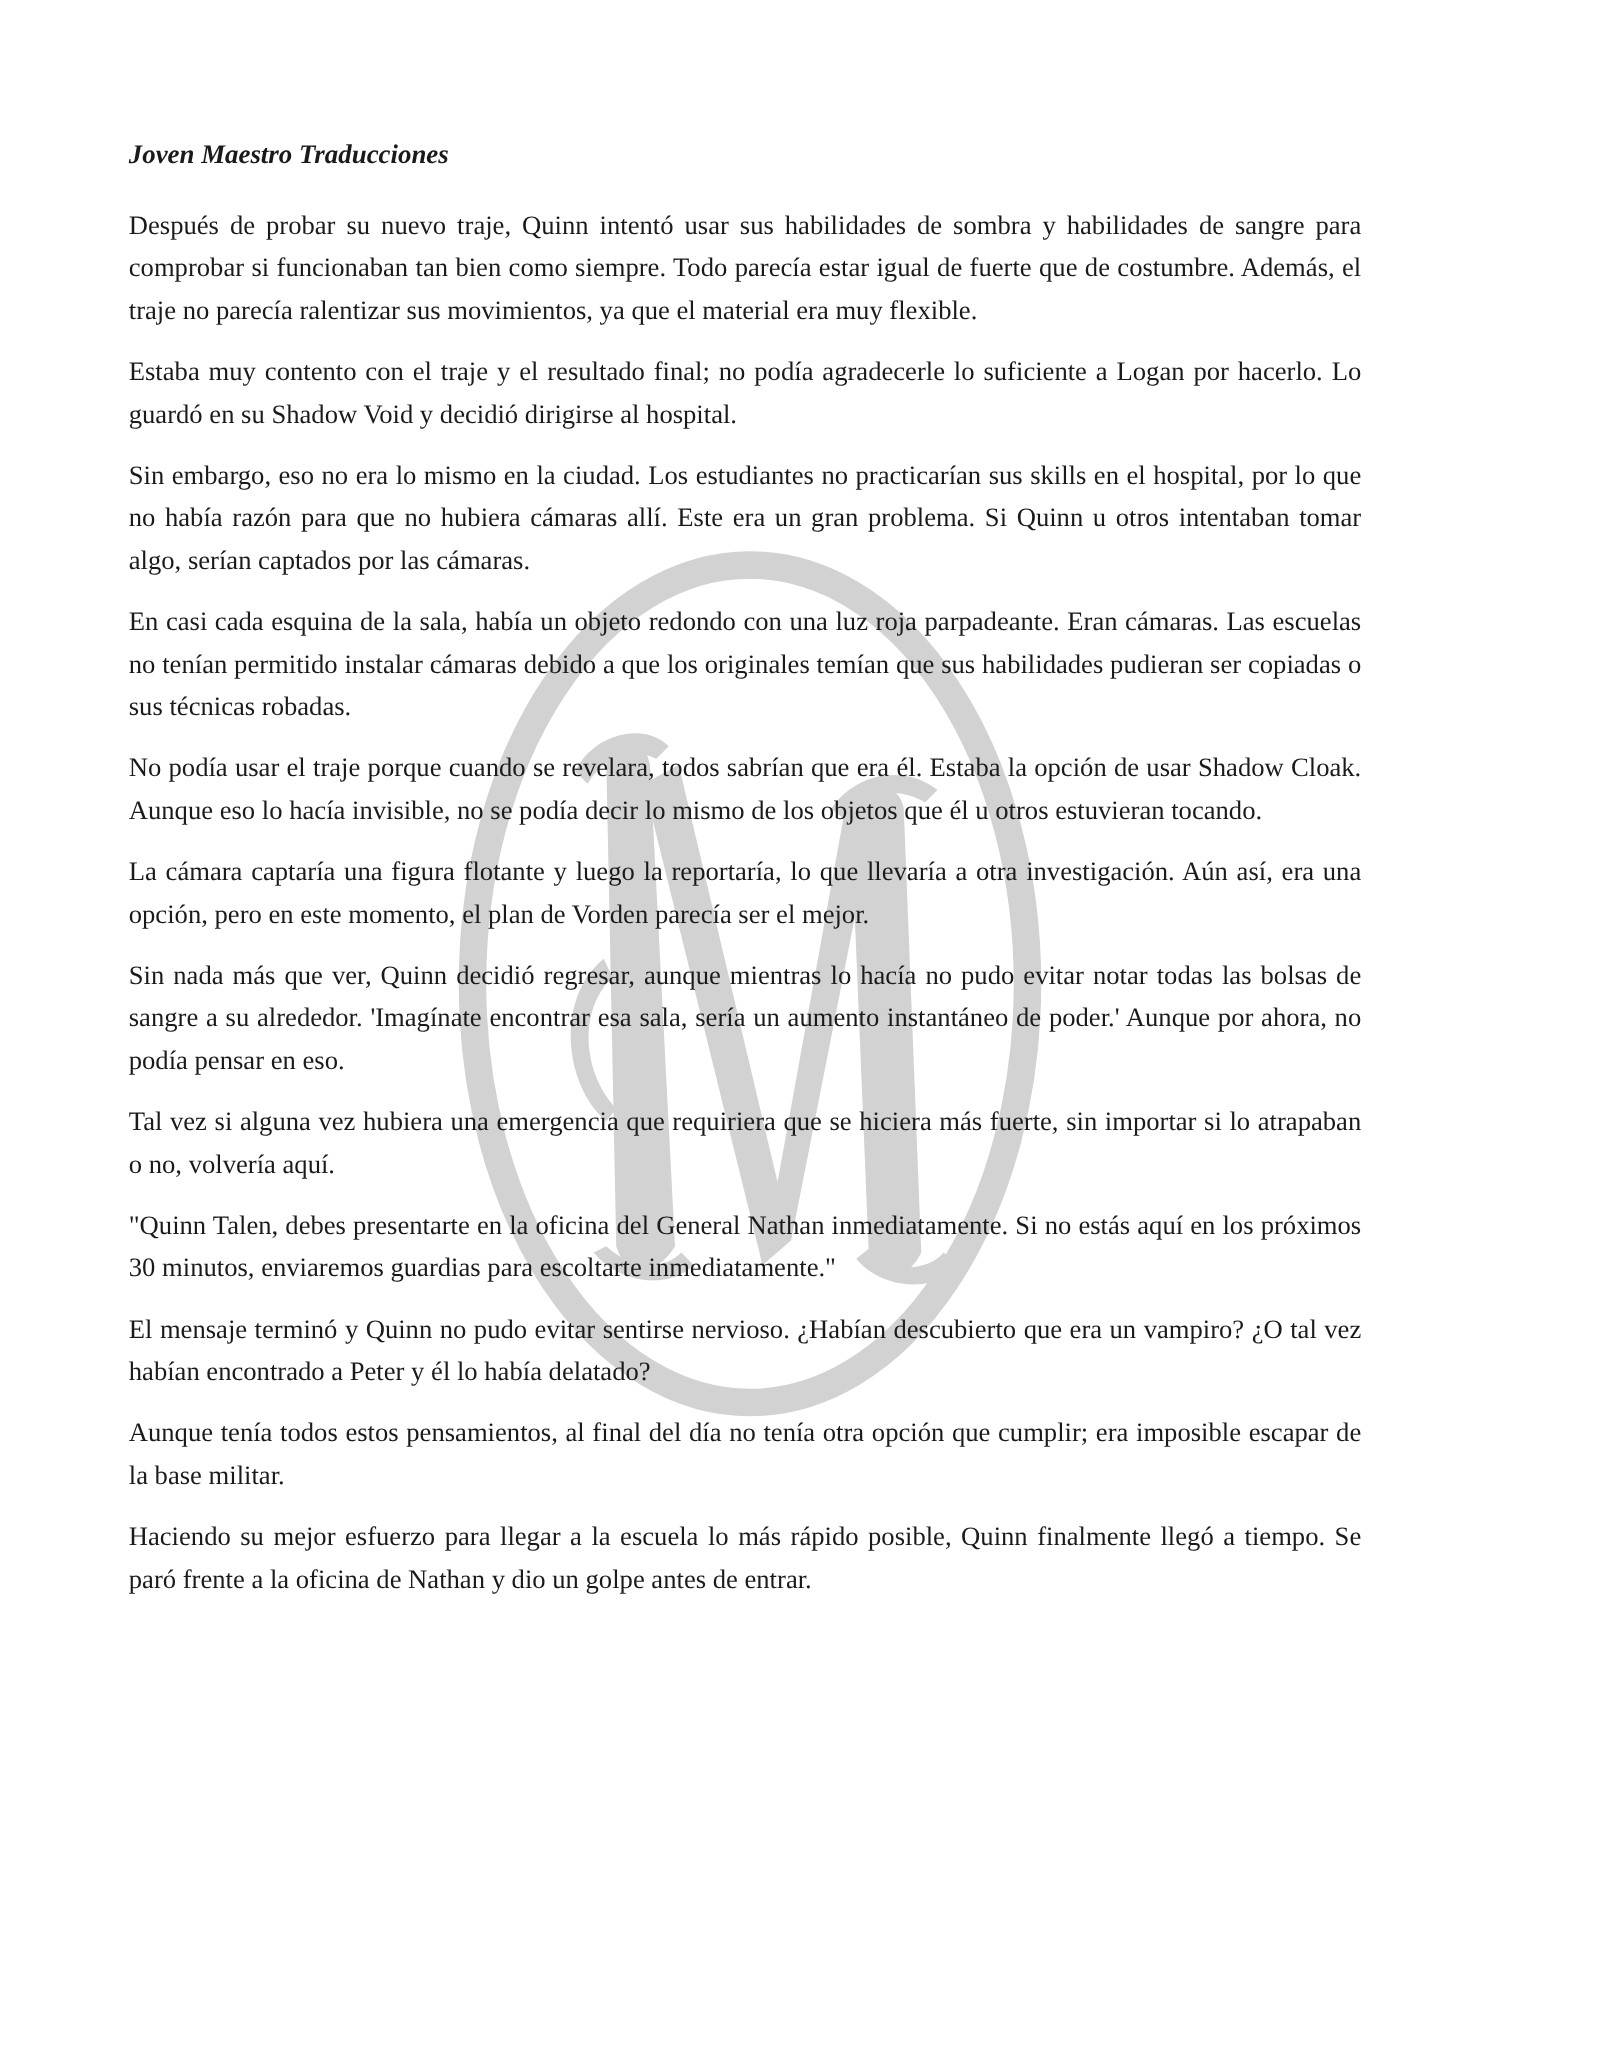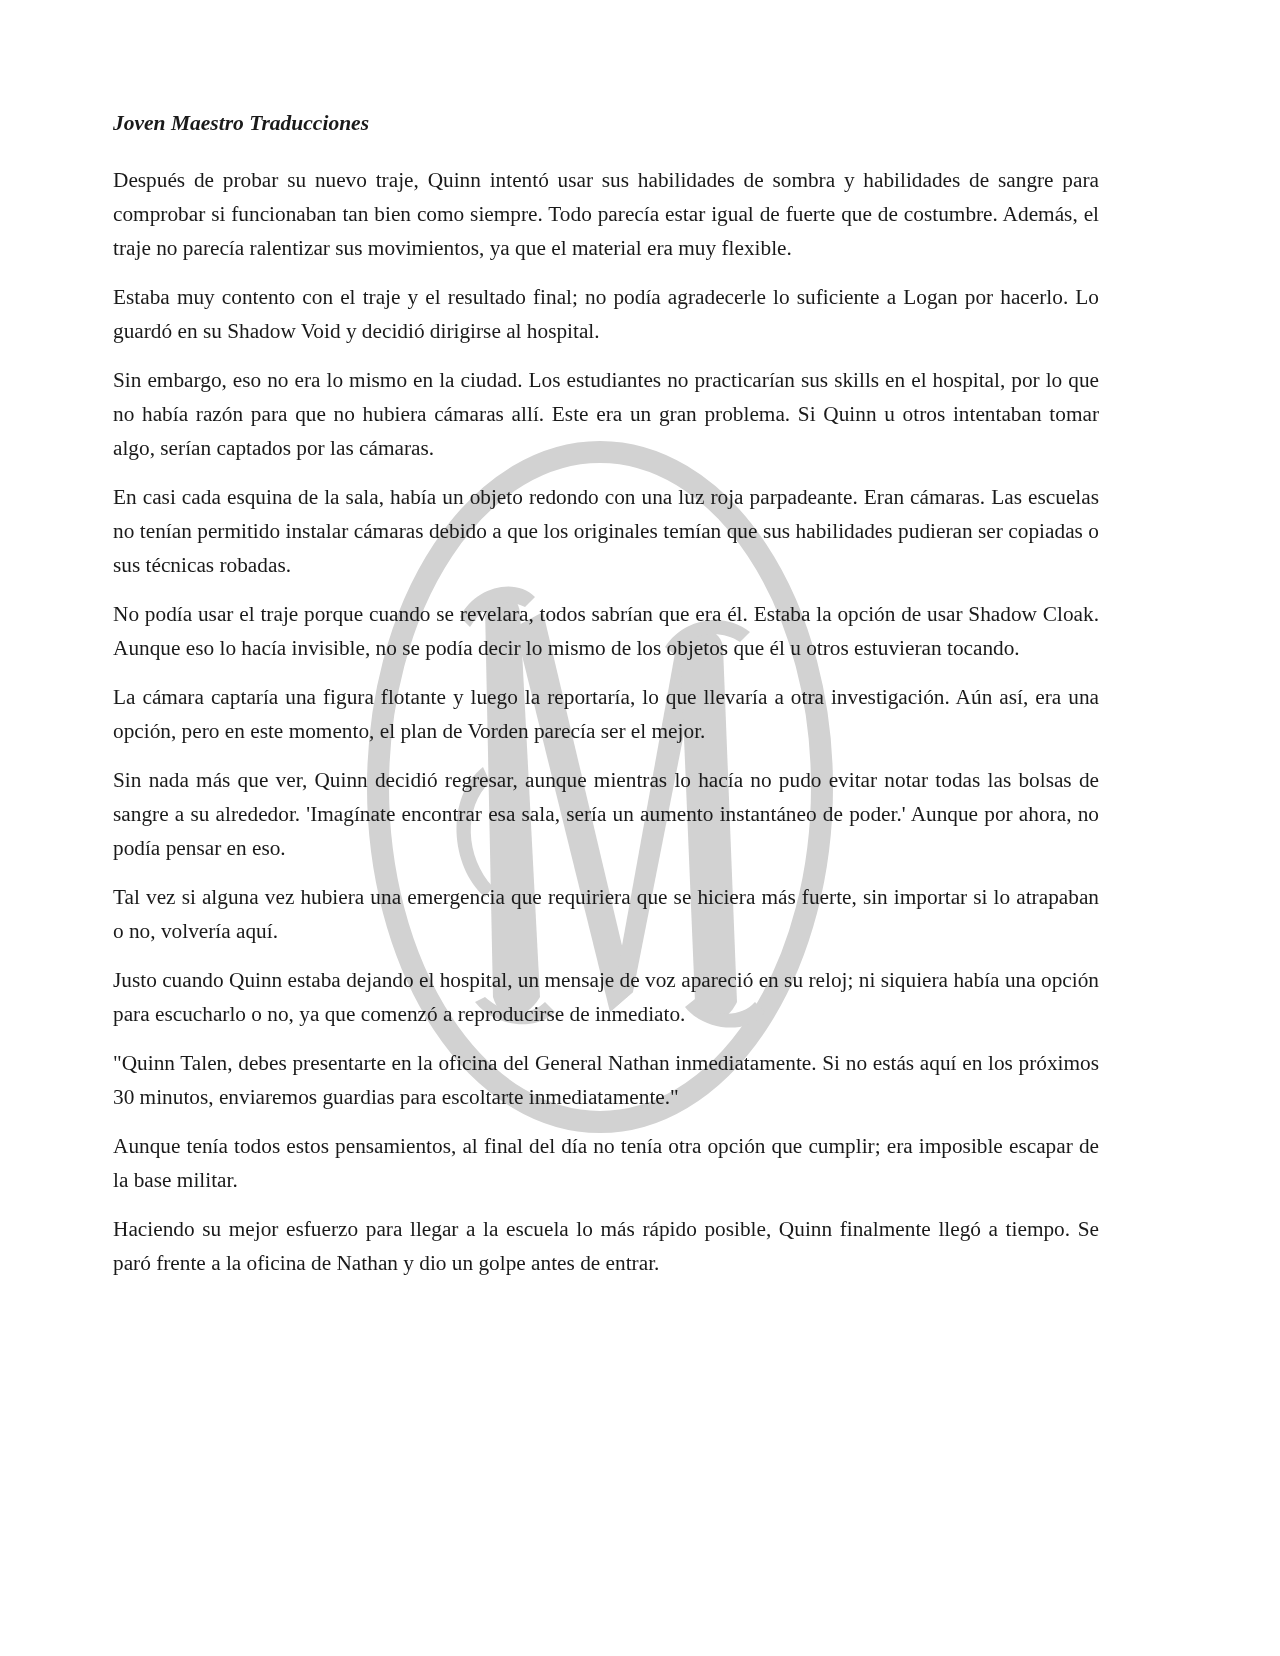--- a/index.html
+++ b/index.html
@@ -10,21 +10,21 @@
     body {
       width: 1280px;
       height: 1656px;
       position: relative;
       overflow: hidden;
       font-family: "Liberation Serif", "DejaVu Serif", serif;
       color: #1a1a1a;
     }
     .page {
       position: absolute;
-      left: 113px;
+      left: 103px;
       top: 108px;
       width: 986px;
       z-index: 2;
     }
     .header {
       font-size: 21.5px;
       font-weight: bold;
       font-style: italic;
       line-height: 31px;
       margin: 0 0 24px 0;
@@ -79,17 +79,17 @@
   <div class="header">Joven Maestro Traducciones</div>
 
   <p class="para">Después de probar su nuevo traje, Quinn intentó usar sus habilidades de sombra y habilidades de sangre para comprobar si funcionaban tan bien como siempre. Todo parecía estar igual de fuerte que de costumbre. Además, el traje no parecía ralentizar sus movimientos, ya que el material era muy flexible.</p>
   <p class="para">Estaba muy contento con el traje y el resultado final; no podía agradecerle lo suficiente a Logan por hacerlo. Lo guardó en su Shadow Void y decidió dirigirse al hospital.</p>
   <p class="para">Sin embargo, eso no era lo mismo en la ciudad. Los estudiantes no practicarían sus skills en el hospital, por lo que no había razón para que no hubiera cámaras allí. Este era un gran problema. Si Quinn u otros intentaban tomar algo, serían captados por las cámaras.</p>
   <p class="para">En casi cada esquina de la sala, había un objeto redondo con una luz roja parpadeante. Eran cámaras. Las escuelas no tenían permitido instalar cámaras debido a que los originales temían que sus habilidades pudieran ser copiadas o sus técnicas robadas.</p>
   <p class="para">No podía usar el traje porque cuando se revelara, todos sabrían que era él. Estaba la opción de usar Shadow Cloak. Aunque eso lo hacía invisible, no se podía decir lo mismo de los objetos que él u otros estuvieran tocando.</p>
   <p class="para">La cámara captaría una figura flotante y luego la reportaría, lo que llevaría a otra investigación. Aún así, era una opción, pero en este momento, el plan de Vorden parecía ser el mejor.</p>
   <p class="para">Sin nada más que ver, Quinn decidió regresar, aunque mientras lo hacía no pudo evitar notar todas las bolsas de sangre a su alrededor. 'Imagínate encontrar esa sala, sería un aumento instantáneo de poder.' Aunque por ahora, no podía pensar en eso.</p>
   <p class="para">Tal vez si alguna vez hubiera una emergencia que requiriera que se hiciera más fuerte, sin importar si lo atrapaban o no, volvería aquí.</p>
-  <p class="para">Justo cuando Quinn estaba dejando el hospital, un mensaje de voz apareció en su reloj; ni siquiera había una opción para escucharlo o no, ya que comenzó a reproducirse de inmediato.</p>
   <p class="para">"Quinn Talen, debes presentarte en la oficina del General Nathan inmediatamente. Si no estás aquí en los próximos 30 minutos, enviaremos guardias para escoltarte inmediatamente."</p>
+  <p class="para">El mensaje terminó y Quinn no pudo evitar sentirse nervioso. ¿Habían descubierto que era un vampiro? ¿O tal vez habían encontrado a Peter y él lo había delatado?</p>
   <p class="para">Aunque tenía todos estos pensamientos, al final del día no tenía otra opción que cumplir; era imposible escapar de la base militar.</p>
   <p class="para">Haciendo su mejor esfuerzo para llegar a la escuela lo más rápido posible, Quinn finalmente llegó a tiempo. Se paró frente a la oficina de Nathan y dio un golpe antes de entrar.</p>
 </div>
 
 </body></html>

